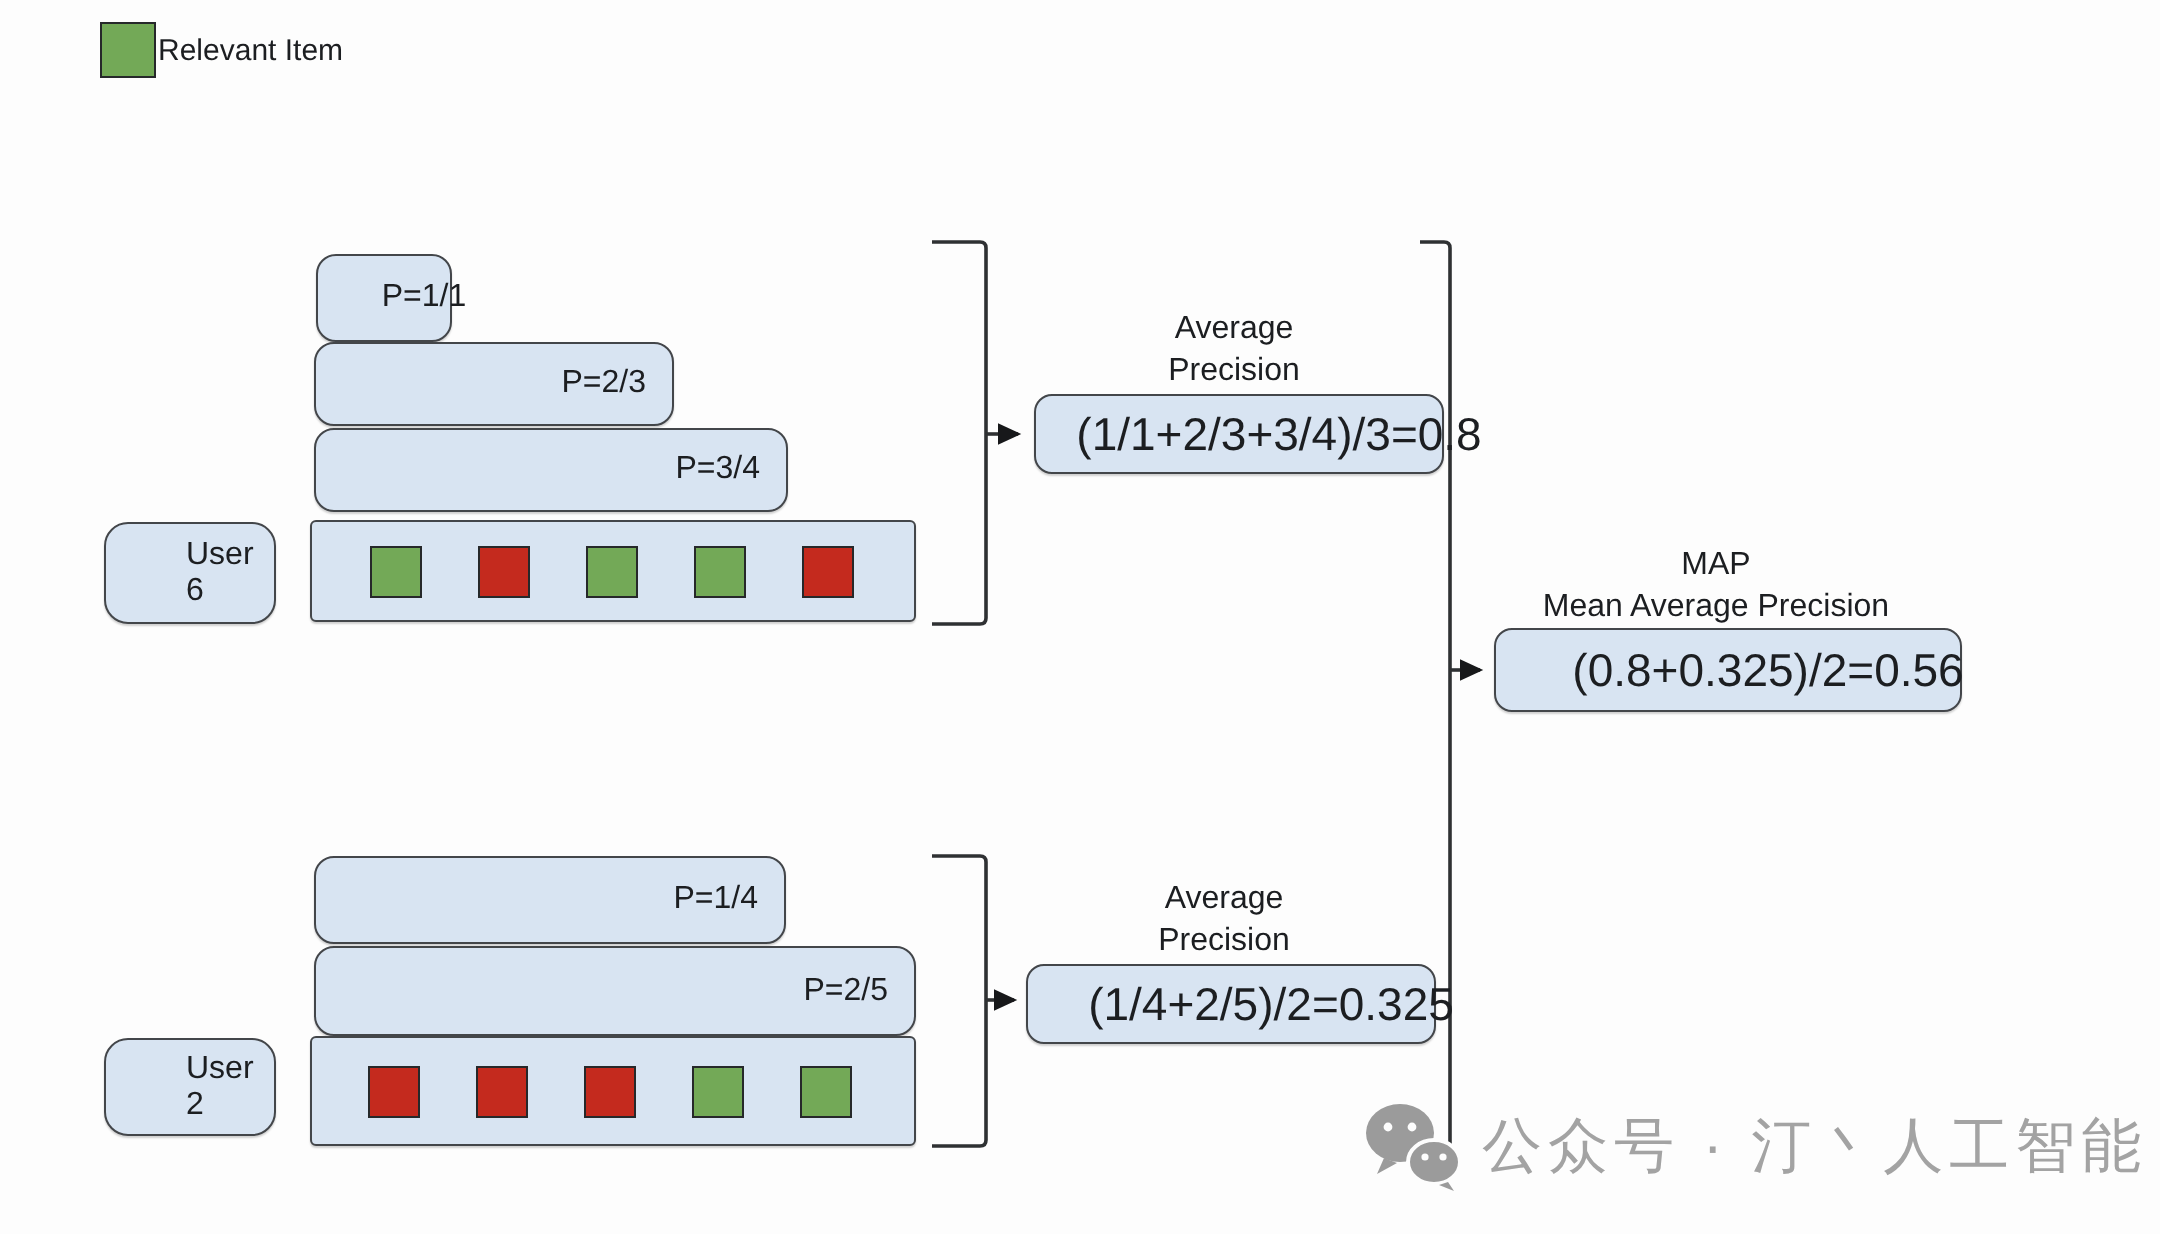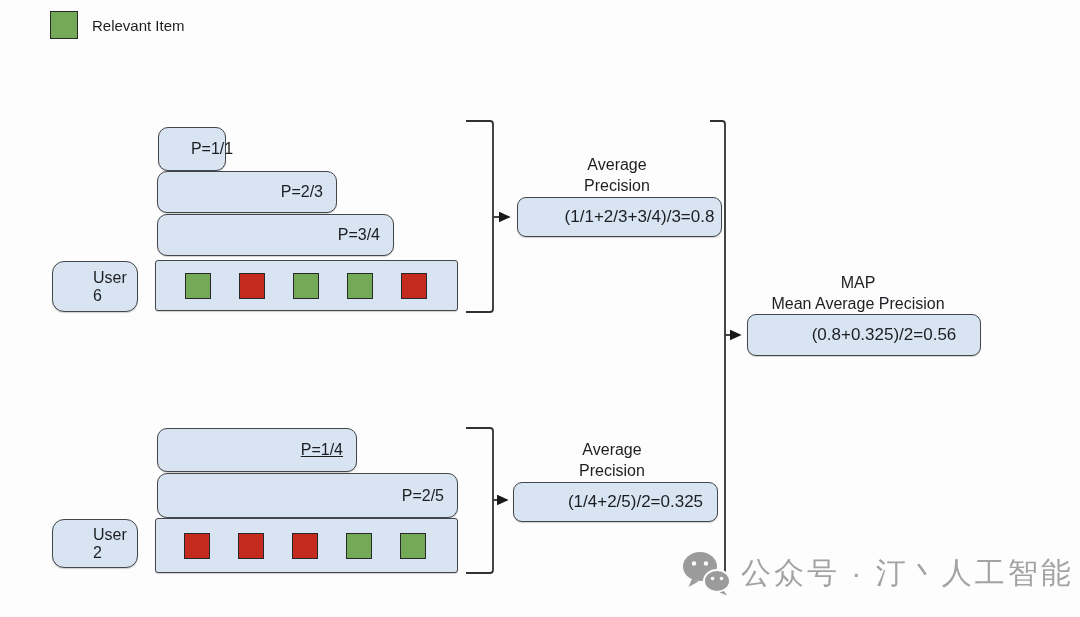--- a/index.html
+++ b/index.html
@@ -23,36 +23,36 @@
     background:#d8e4f2;
     border:1.6px solid #43464a;
     border-radius:10px;
     display:flex; align-items:center;
     font-size:16px;
     color:#1c1e21;
     box-shadow:0 1px 1px rgba(0,0,0,0.18);
   }
   .box.center { justify-content:center;padding-left:40px; }
   .box.right  { justify-content:flex-end; padding-right:13px; }
-  .formula { font-size:17px; border-radius:9px; }
+  .formula { font-size:23px; border-radius:9px; }
   .items-row {
     border-radius:3px;
     display:flex; align-items:center;
     gap:28px; padding-left:29px;
   }
   .item-square {
     width:26px; height:26px;
     border:1.6px solid #26282a;
     flex:0 0 auto;
   }
   .sq-green { background:#73a957; }
   .sq-red   { background:#c42a1e; }
   
   .legend { position:absolute; left:50px; top:11px; }
-  .legend-row { display:flex; align-items:center; gap:14px; margin-bottom:6px; }
+  .legend-row { display:flex; align-items:center; gap:1px; margin-bottom:6px; }
   .legend-row .swatch {
     width:28px; height:28px;
     border:1.6px solid #26282a;
   }
   .legend-row span { font-size:15px; color:#1c1e21; }
   
   .stack-label {
     position:absolute;
     text-align:center;
     font-size:16px;
@@ -128,21 +128,21 @@
   </div>
 
   <div class="stack-label" style="left:747px; top:272px; width:222px;">
     <div>MAP</div>
     <div>Mean Average Precision</div>
   </div>
   <div class="box center formula" style="left:747px; top:314px; width:234px; height:42px;text-align:right;">
     <span>(0.8+0.325)/2=0.56</span>
   </div>
 
-  <div class="box right" style="left:157px; top:428px; width:200px; height:44px;text-decoration:underline;">
+  <div class="box right" style="left:157px; top:428px; width:236px; height:44px;">
     <span>P=1/4</span>
   </div>
   <div class="box right" style="left:157px; top:473px; width:301px; height:45px;">
     <span>P=2/5</span>
   </div>
   <div class="box items-row" style="left:155px; top:518px; width:303px; height:55px; padding-left:28px;">
       <div class="item-square sq-red"></div>
       <div class="item-square sq-red"></div>
       <div class="item-square sq-red"></div>
       <div class="item-square sq-green"></div>

